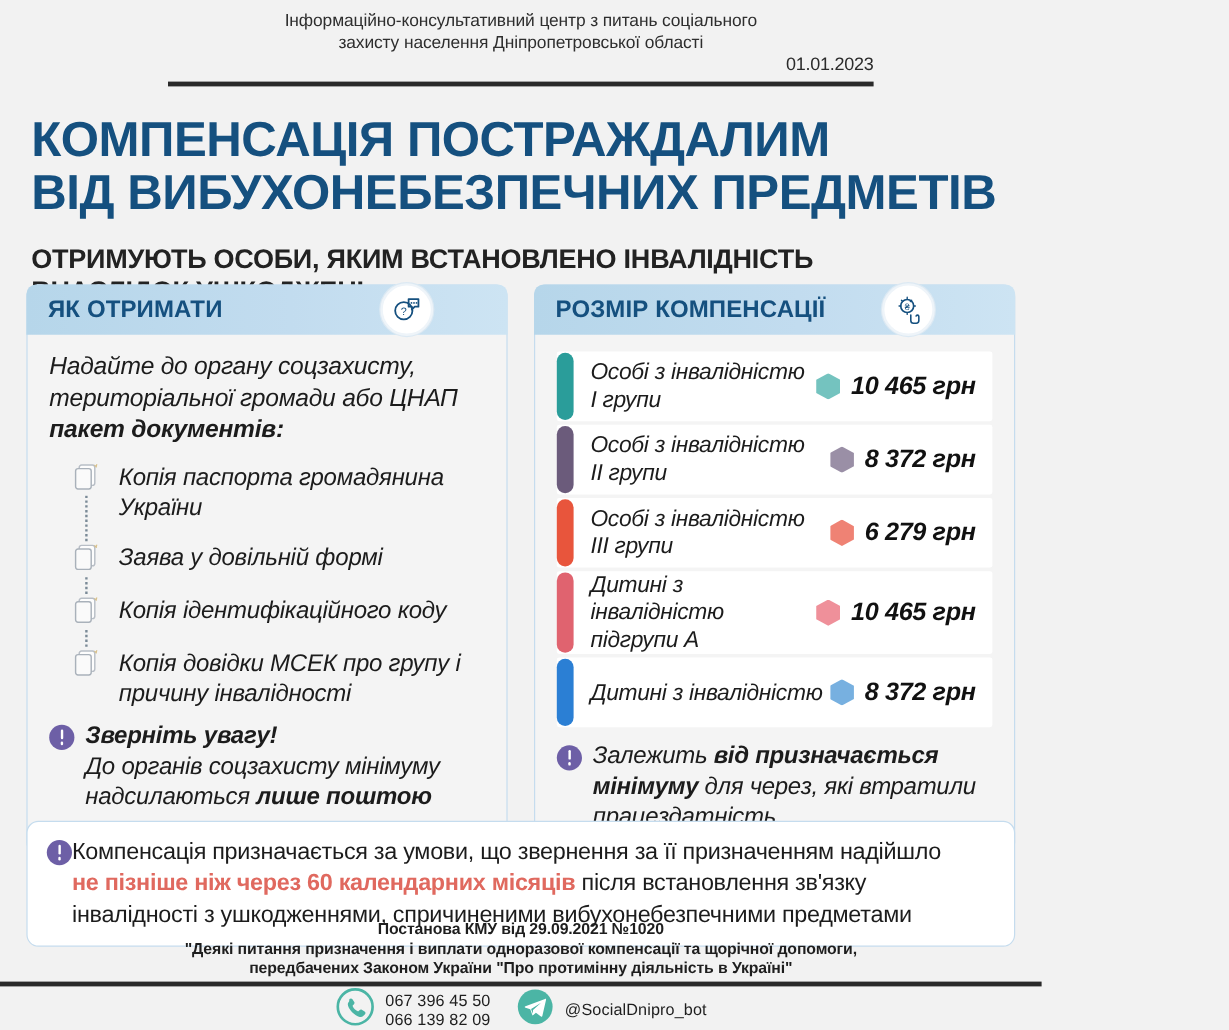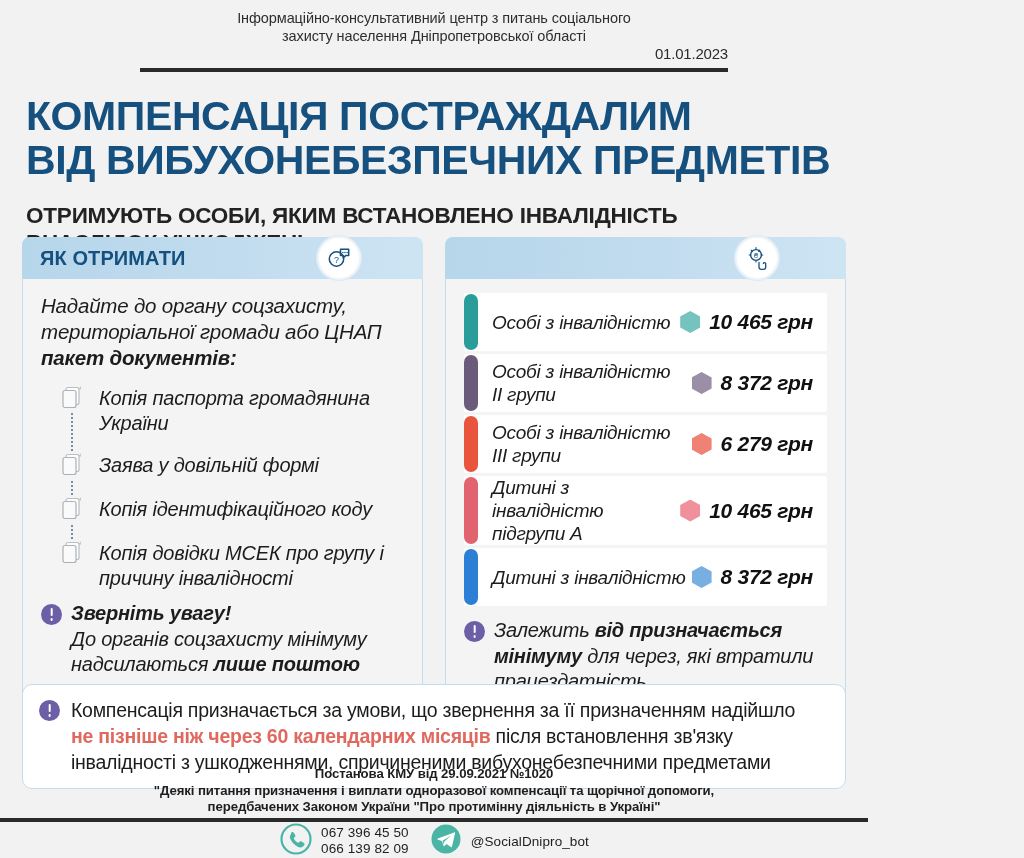--- a/index.html
+++ b/index.html
@@ -292,21 +292,20 @@
   .notice {
     position: absolute;
     left: 22px;
     right: 22px;
     top: 684px;
     background: #ffffff;
     border: 1.5px solid #c5dcee;
     border-radius: 10px;
     padding: 12px 16px 13px 16px;
     display: flex;
-    gap: 11px;
     align-items: flex-start;
   }
   .notice-text {
     font-size: 19.5px;
     line-height: 26px;
     letter-spacing: -0.25px;
     color: #1c1c1c;
   }
   .notice-text .ln { display: block; }
   .notice-text .red {
@@ -476,38 +475,40 @@
               <span class="ln">До органів соцзахисту мінімуму</span>
               <span class="ln"><span>надсилаються </span><span class="bold">лише поштою</span></span>
             </span>
           </span>
         </div>
       </div>
     </section>
 
     <section class="panel panel-right">
       <div class="panel-head">
+        <span class="panel-head-title">РОЗМІР КОМПЕНСАЦІЇ</span>
         <span class="head-badge badge-right">
           <svg width="26" height="26" viewBox="0 0 26 26" aria-hidden="true">
             <circle cx="12" cy="10" r="5.4" fill="none" stroke="#15507f" stroke-width="1.4"></circle>
             <text x="12" y="13.2" font-size="7.5" font-family="Liberation Sans, sans-serif" fill="#15507f" text-anchor="middle">₴</text>
             <path d="M12 2.6v1.6M12 15.8v1.2M5.2 10h1.5M17.3 10h1.5M7.2 5.2l1.1 1.1M15.7 5.2l-1.1 1.1" stroke="#15507f" stroke-width="1.1" stroke-linecap="round"></path>
             <path d="M15 17.5v4.5c0 1.3 1 2.3 2.3 2.3h2.2c1.2 0 2.2-1 2.2-2.2v-3.3c0-.7-.6-1.2-1.2-1.2-.5 0-1 .3-1.1.8" fill="none" stroke="#15507f" stroke-width="1.3" stroke-linecap="round"></path>
           </svg>
         </span>
       </div>
 
       <div class="panel-body">
         <div class="amount-rows">
 
           <div class="amount-row">
             <span class="amount-bar" style="background:#2a9d9a"></span>
             <span class="amount-label">
               <span>
                 <span class="ln">Особі з інвалідністю</span>
+                <span class="ln">I групи</span>
               </span>
             </span>
             <span class="amount-value">
               <span class="hexmark" style="background:#74c3bf"></span>
               <span class="amount-num">10 465 грн</span>
             </span>
           </div>
 
           <div class="amount-row">
             <span class="amount-bar" style="background:#6b5b7b"></span>

